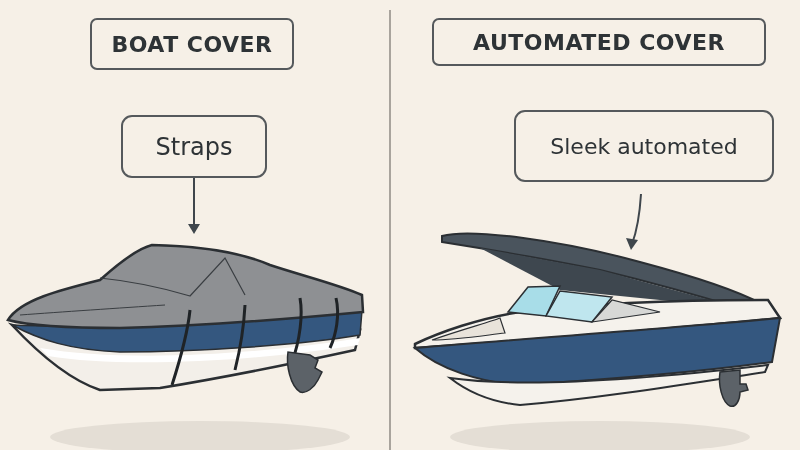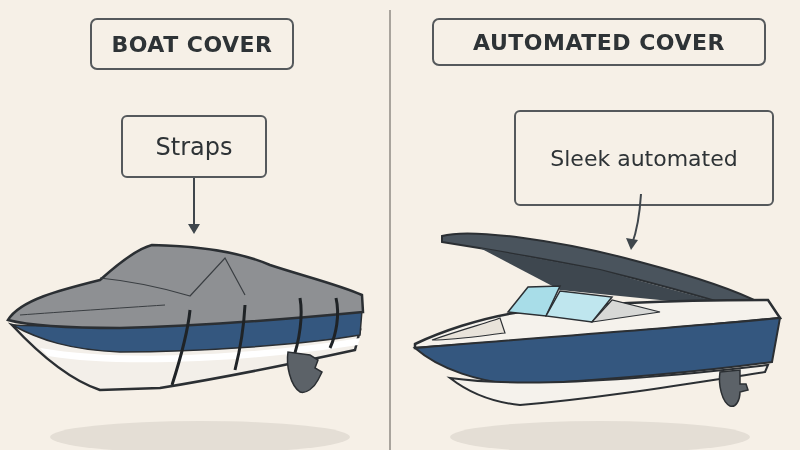--- a/index.html
+++ b/index.html
@@ -1,19 +1,19 @@
 <!DOCTYPE html>
 <html><head>
   <meta charset="utf-8">
   <style>
     html, body { margin: 0; padding: 0; }
     body { width: 800px; height: 450px; background: #f6f0e7; position: relative; overflow: hidden; font-family: "DejaVu Sans", sans-serif; }
     .divider { position: absolute; left: 389px; top: 10px; width: 2px; height: 440px; background: #a9a49d; }
     .title-box { position: absolute; border: 2px solid #55595c; border-radius: 7px; background: #f6f0e7; color: #2e3336; font-weight: bold; font-size: 22px; letter-spacing: 0.5px; display: flex; align-items: center; justify-content: center; box-sizing: border-box; }
-    .label-box { position: absolute; border: 2px solid #55595c; border-radius: 6px; background: #f6f0e7; color: #2e3336; font-size: 24px; display: flex; align-items: center; justify-content: center; text-align: center; box-sizing: border-box; line-height: 30px; }
+    .label-box { position: absolute; border: 2px solid #55595c; border-radius: 11px; background: #f6f0e7; color: #2e3336; font-size: 24px; display: flex; align-items: center; justify-content: center; text-align: center; box-sizing: border-box; line-height: 30px; }
     .label-box.l2 { font-size: 22px; line-height: 27px; }
     svg { position: absolute; left: 0; top: 0; }
   </style>
 </head>
 <body>
 
 <div class="divider"></div>
 
 <div>
   <div class="title-box" style="left:62px; top:18px; width:204px; height:52px;margin-left:28px;">BOAT COVER</div>
@@ -42,21 +42,21 @@
     <path d="M245 305 C244 325 240 350 235 370" fill="none" stroke="#1f2326" stroke-width="3"></path>
     <path d="M300 298 C303 315 300 340 292 362" fill="none" stroke="#1f2326" stroke-width="3"></path>
     <path d="M336 298 C340 315 336 335 330 348" fill="none" stroke="#1f2326" stroke-width="3"></path>
 
     <path d="M288 352 C286 365 290 385 300 392 C306 394 314 388 318 380 L322 372 L315 368 L318 360 L310 355 Z" fill="#5c6268" stroke="#2b2f33" stroke-width="1.5"></path>
   </svg>
 </div>
 
 <div>
   <div class="title-box" style="left:432px; top:18px; width:334px; height:48px;">AUTOMATED COVER</div>
-  <div class="label-box l2" style="left:514px; top:110px; width:260px; height:96px; flex-direction:row;">
+  <div class="label-box l2" style="left:514px; top:110px; width:260px; height:72px; flex-direction:row;">
     <span>Sleek automated</span>
   </div>
 
   <svg width="800" height="450" viewBox="0 0 800 450">
 
     <g>
       <path d="M641 194 C640 210 638 228 632 244" fill="none" stroke="#3f464c" stroke-width="2"></path>
       <path d="M626 238 L631 250 L638 240 Z" fill="#3f464c"></path>
     </g>
 

